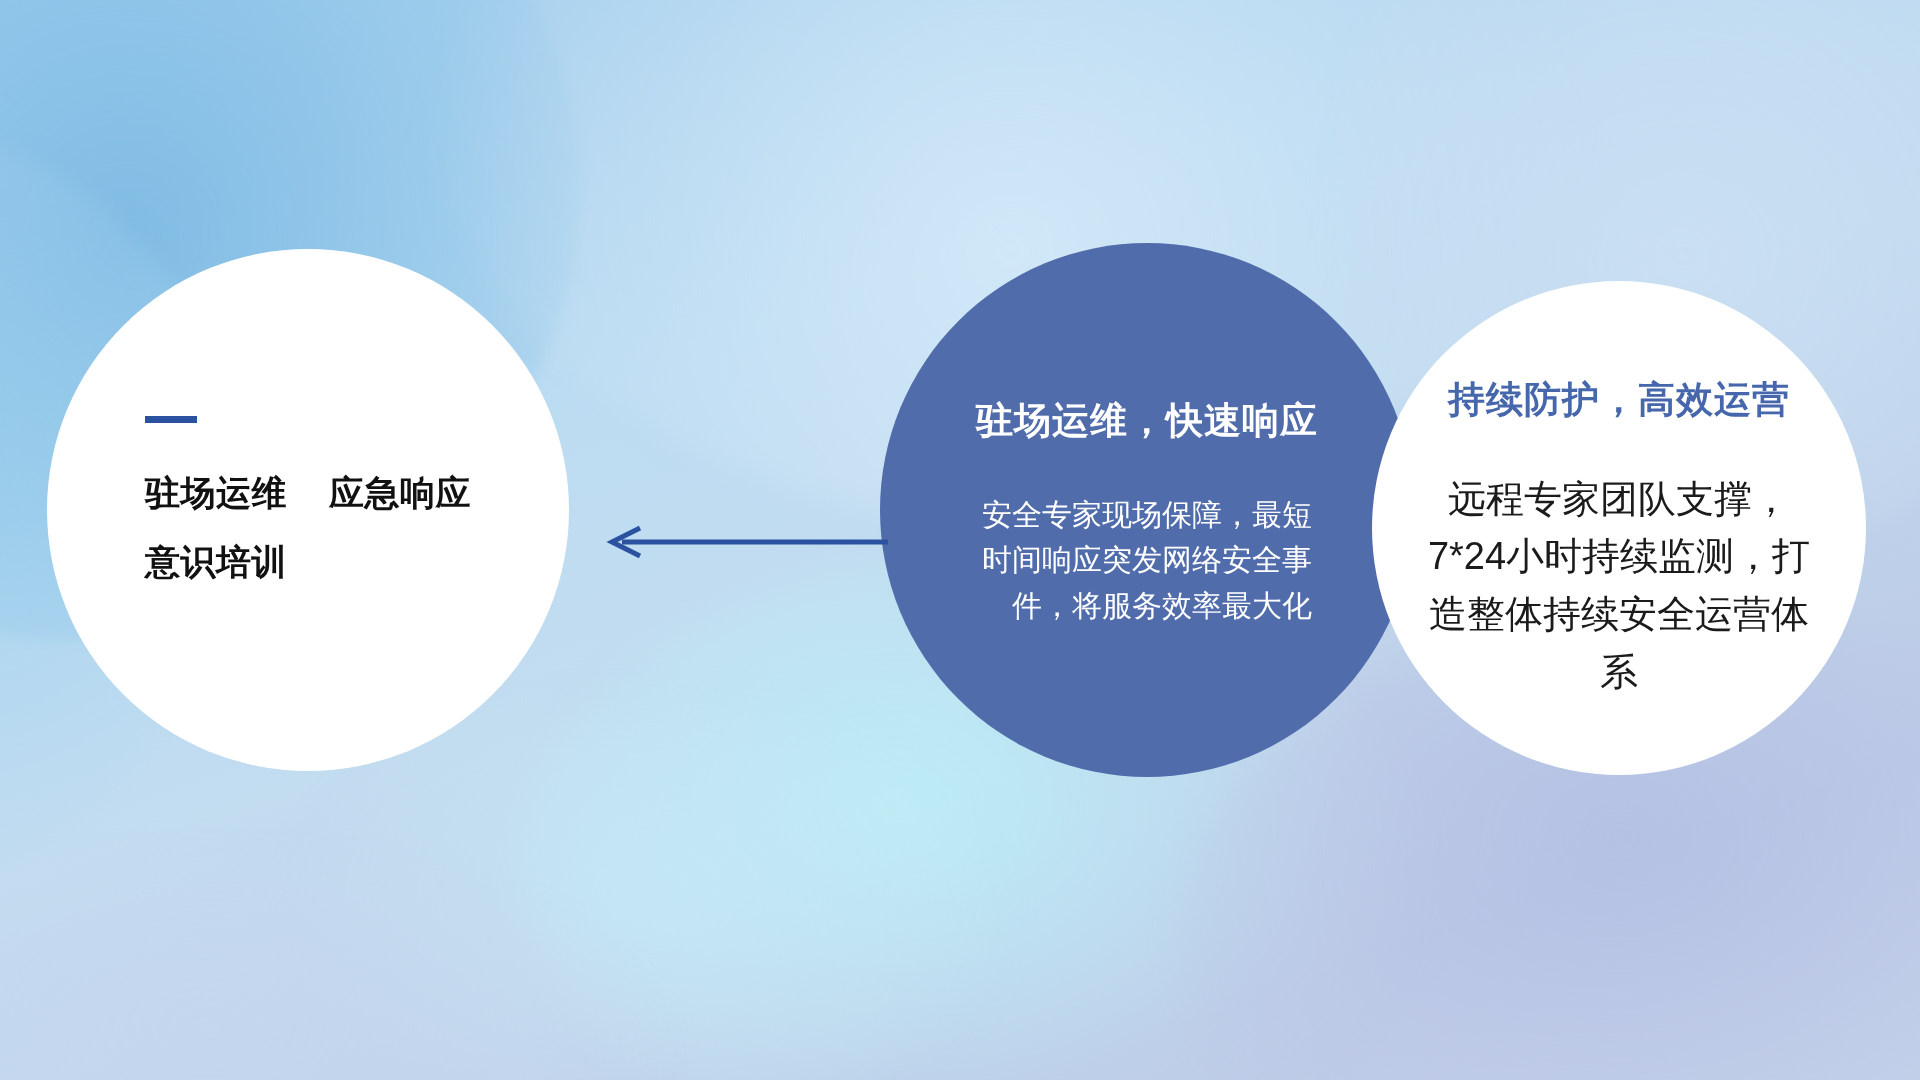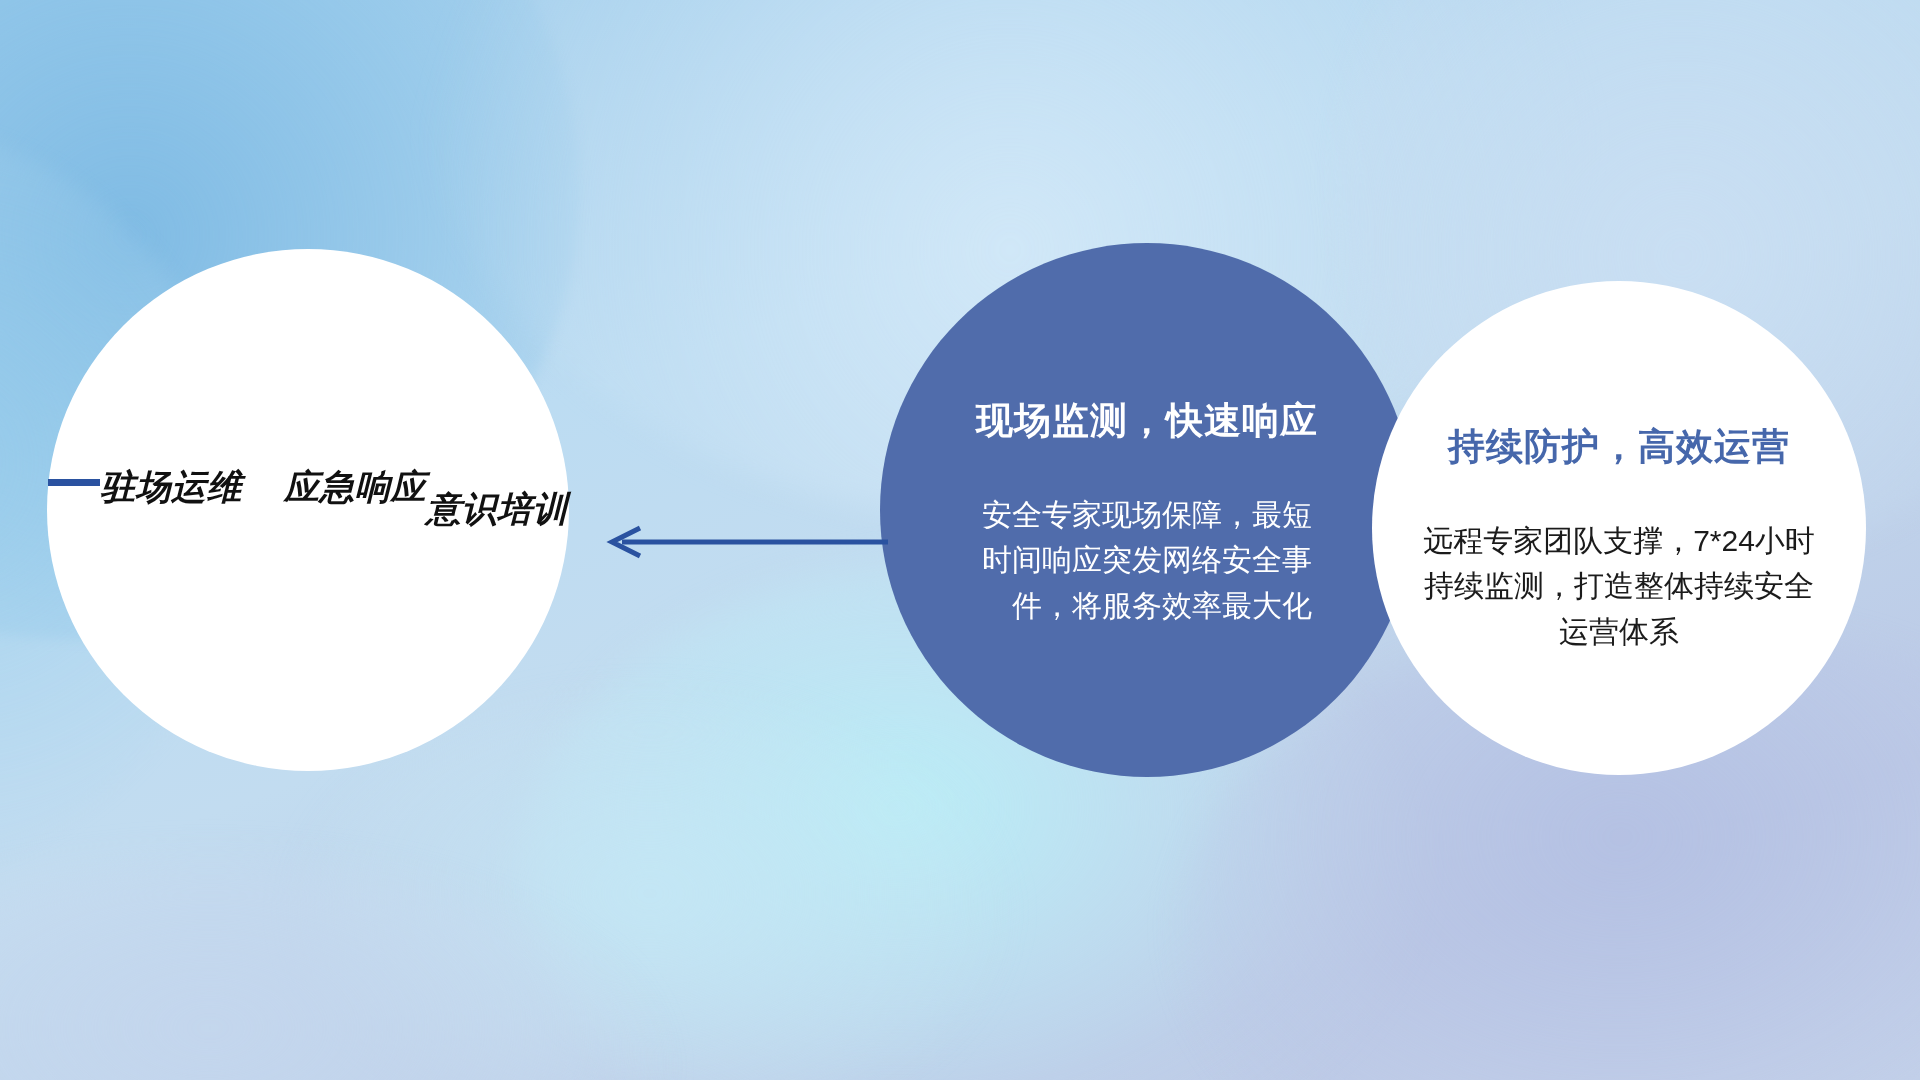--- a/index.html
+++ b/index.html
@@ -89,23 +89,23 @@
 
   #circle-right {
     left: 1372px; top: 281px; width: 494px; height: 494px;
     background: #ffffff;
     z-index: 3;
   }
 
   
   .left-inner {
     display: flex;
-    align-items: flex-end;
+    flex-direction: column;
+    align-items: flex-start;
     margin-top: -14px;
-    font-style: italic;
   }
   .accent-dash {
     width: 52px;
     height: 7px;
     background: #2a52a0;
     margin-bottom: 52px;
   }
   .tag-row {
     display: flex;
     justify-content: center;
@@ -142,21 +142,21 @@
   .right-title {
     color: #4667ab;
     font-weight: bold;
     font-size: 37px;
     letter-spacing: 1px;
     white-space: nowrap;
     margin-top: 20px;
   }
   .right-body {
     color: #1b1b1b;
-    font-size: 30px;
+    font-size: 38px;
     line-height: 1.52;
     text-align: center;
     width: 400px;
     margin-top: 46px;
   }
 
   
   #arrow-connector {
     position: absolute;
     left: 600px;
@@ -197,21 +197,21 @@
   </div>
 
   <div id="arrow-connector">
     <svg width="290" height="44" viewBox="0 0 290 44">
       <line x1="288" y1="22" x2="22" y2="22" stroke="#2a52a0" stroke-width="5"></line>
       <polyline points="40,8 12,22 40,36" fill="none" stroke="#2a52a0" stroke-width="5" stroke-linejoin="miter" stroke-linecap="butt"></polyline>
     </svg>
   </div>
 
   <div class="circle" id="circle-middle">
-    <div class="mid-title">现场监测，快速响应</div>
+    <div class="mid-title">驻场运维，快速响应</div>
     <div class="mid-body">安全专家现场保障，最短时间响应突发网络安全事件，将服务效率最大化</div>
   </div>
 
   <div class="circle" id="circle-right">
     <div class="right-title">持续防护，高效运营</div>
     <div class="right-body">远程专家团队支撑，7*24小时持续监测，打造整体持续安全运营体系</div>
   </div>
 
 </div>
 

